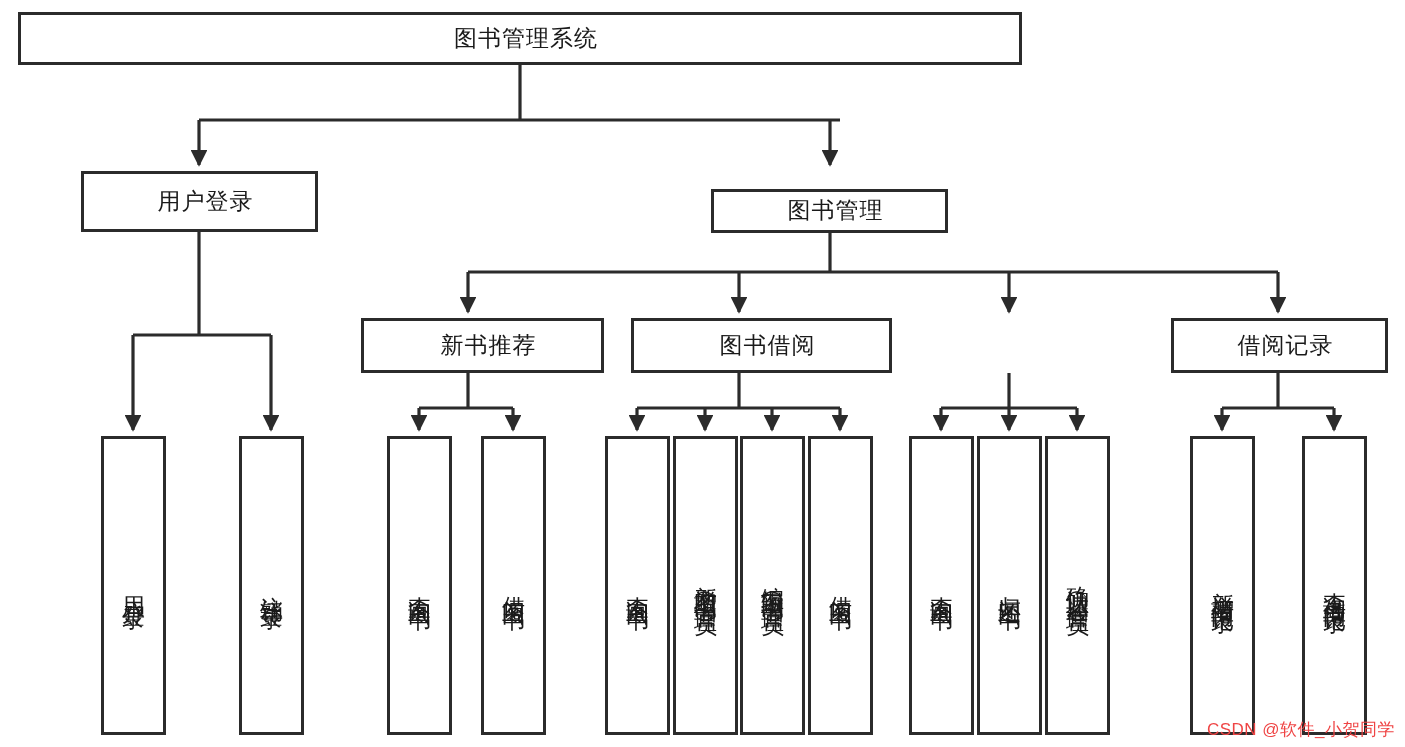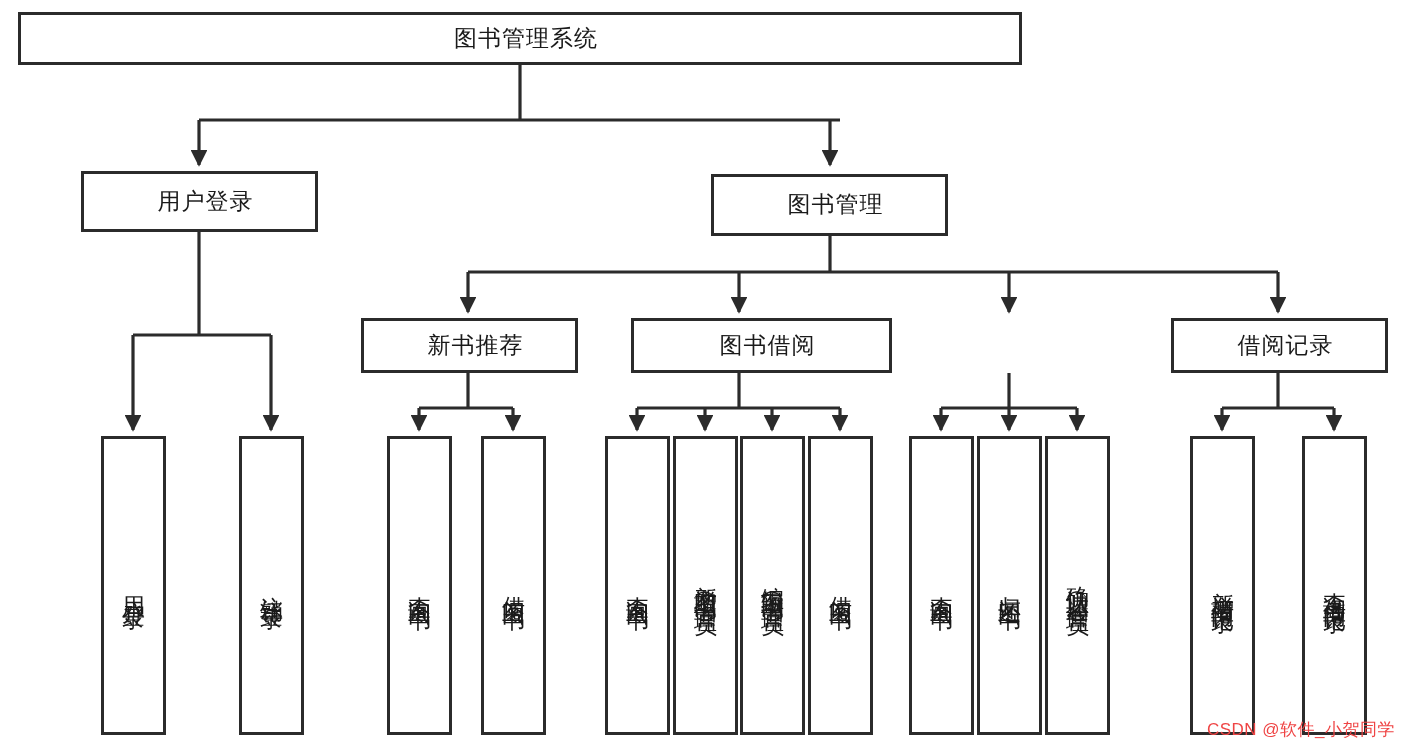--- a/index.html
+++ b/index.html
@@ -127,25 +127,25 @@
     </g>
   </svg>
 
   <div class="node horizontal root" style="left:18px; top:12px; width:1004px; height:53px;">
     <span class="node-label">图书管理系统</span>
   </div>
 
   <div class="node horizontal" style="left:81px; top:171px; width:237px; height:61px;">
     <span class="node-label">用户登录</span>
   </div>
-  <div class="node horizontal" style="left:711px; top:174px; width:237px; height:62px;">
+  <div class="node horizontal" style="left:711px; top:189px; width:237px; height:44px;">
     <span class="node-label">图书管理</span>
   </div>
 
-  <div class="node horizontal" style="left:361px; top:318px; width:217px; height:55px;">
+  <div class="node horizontal" style="left:361px; top:318px; width:243px; height:55px;">
     <span class="node-label">新书推荐</span>
   </div>
   <div class="node horizontal" style="left:631px; top:318px; width:261px; height:55px;">
     <span class="node-label">图书借阅</span>
   </div>
   <div class="node horizontal" style="left:1171px; top:318px; width:217px; height:55px;">
     <span class="node-label">借阅记录</span>
   </div>
 
   <div class="node vertical" style="left:101px; top:436px; width:65px; height:299px;">

